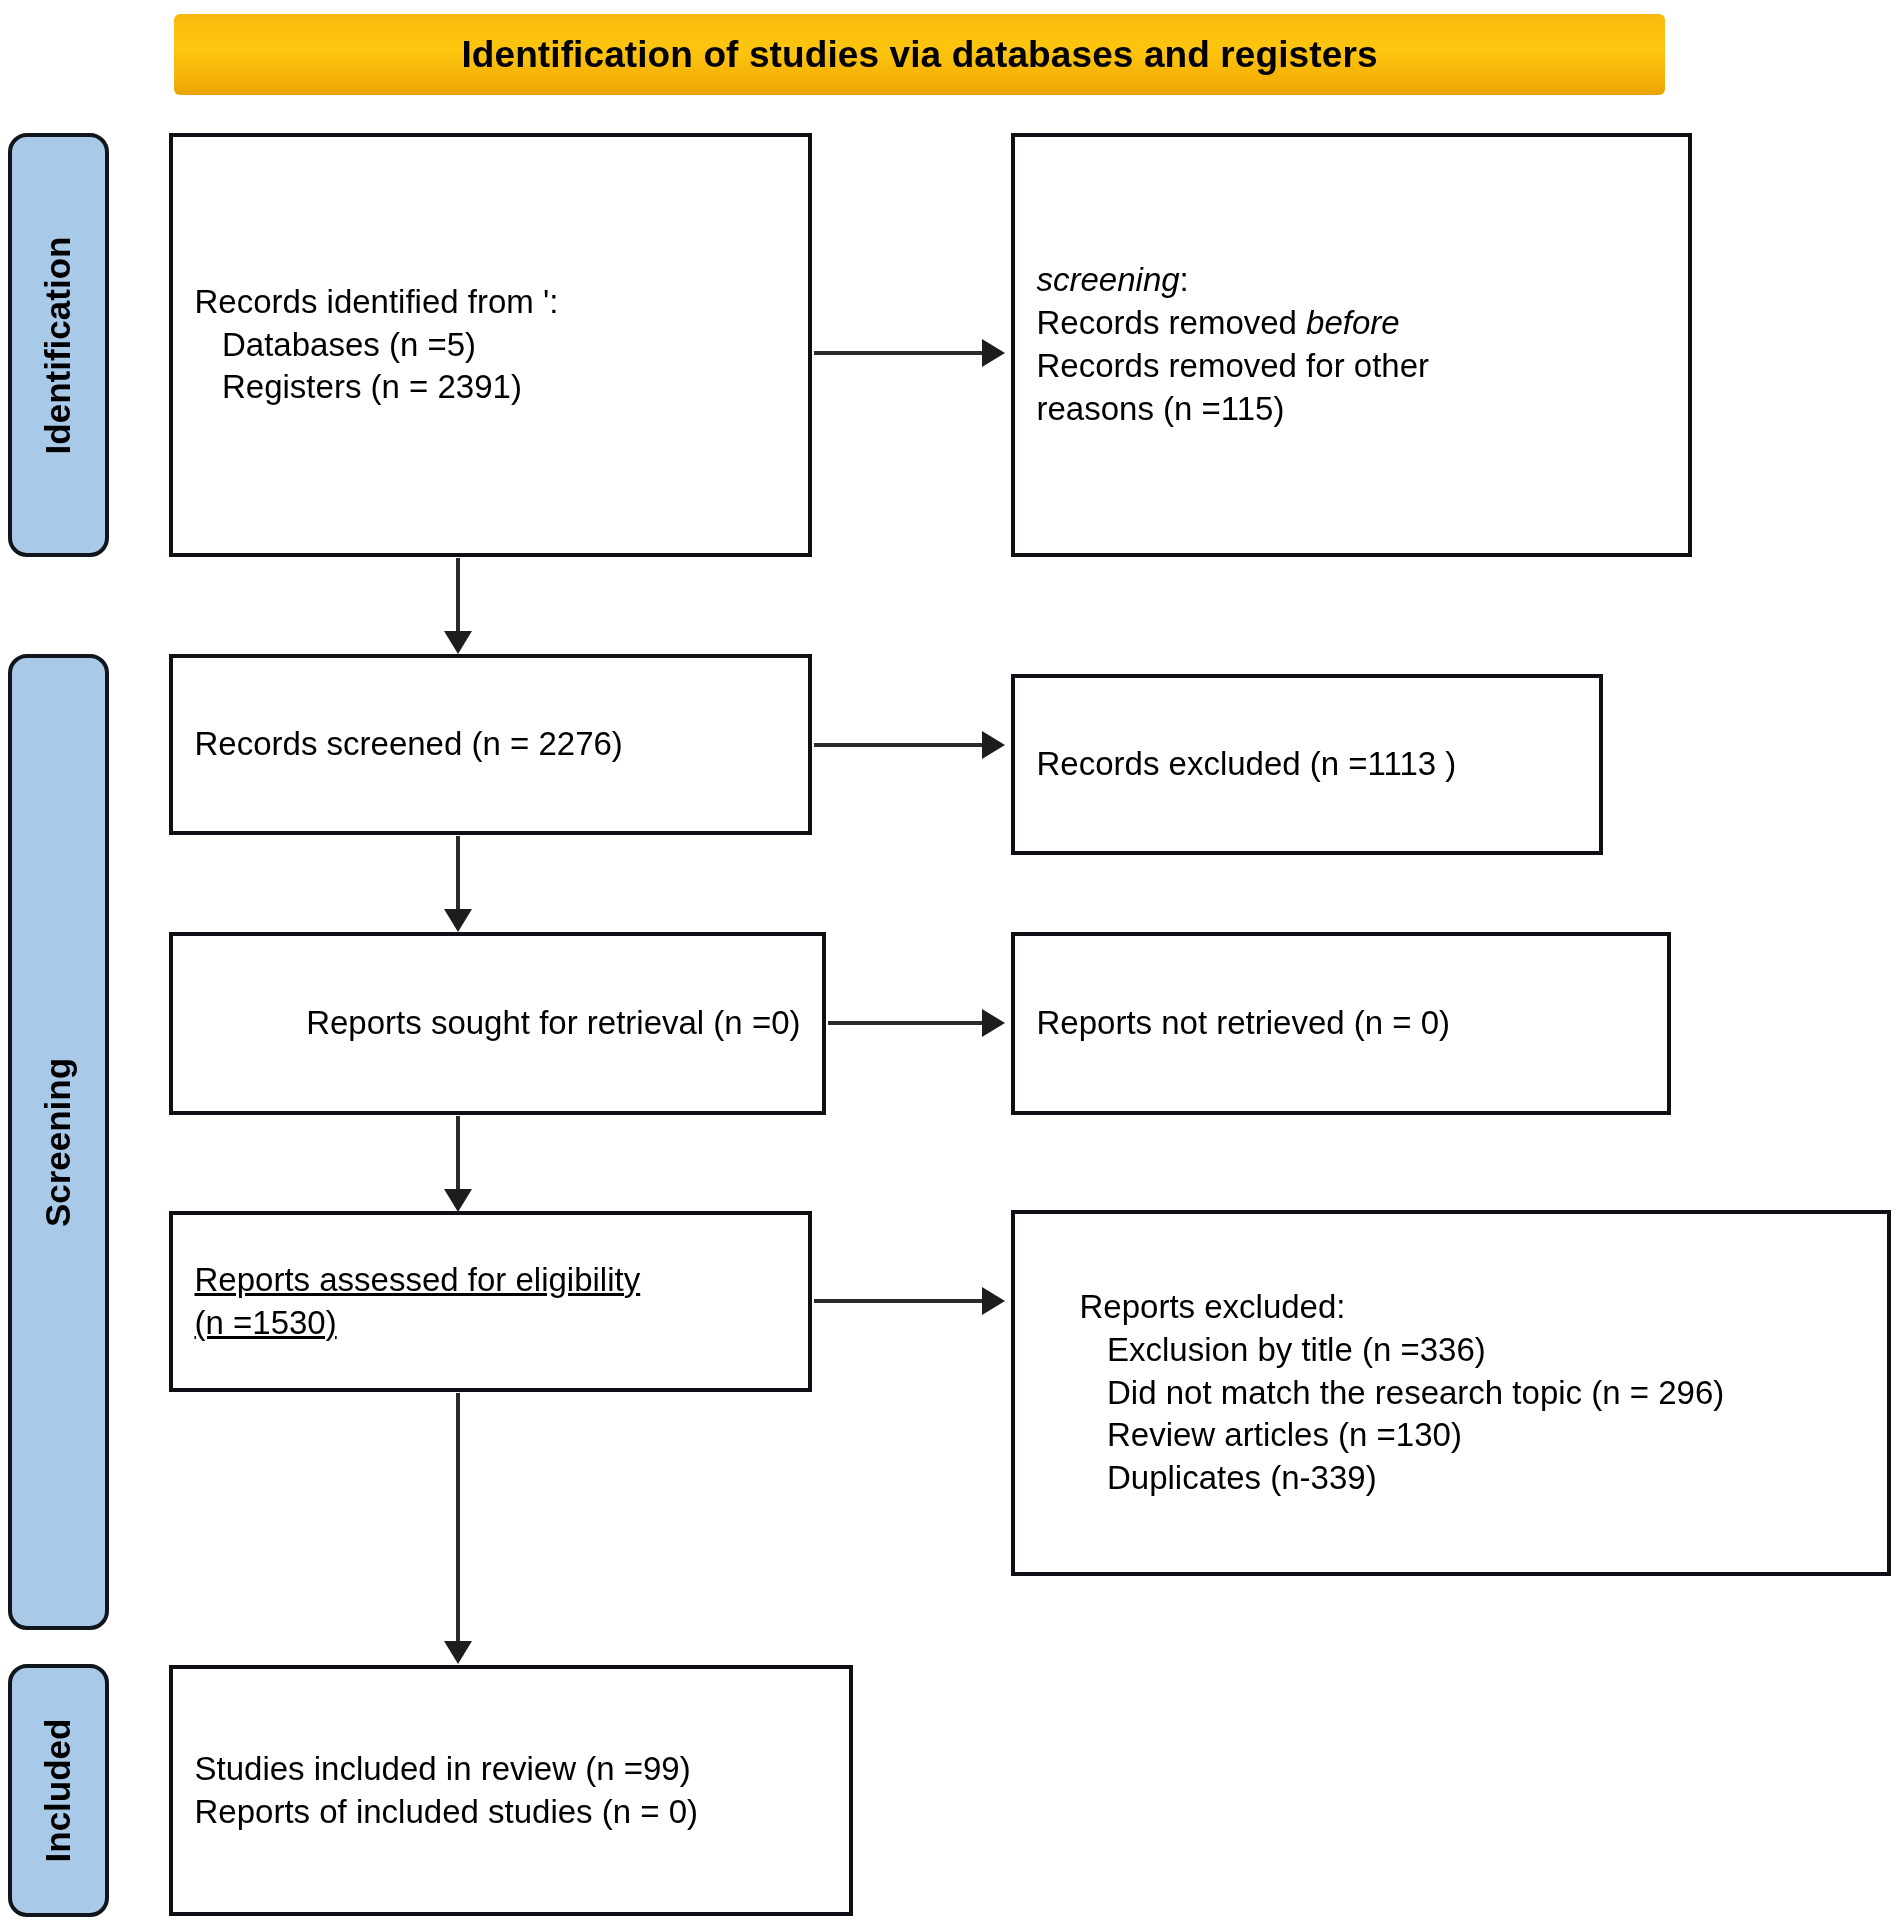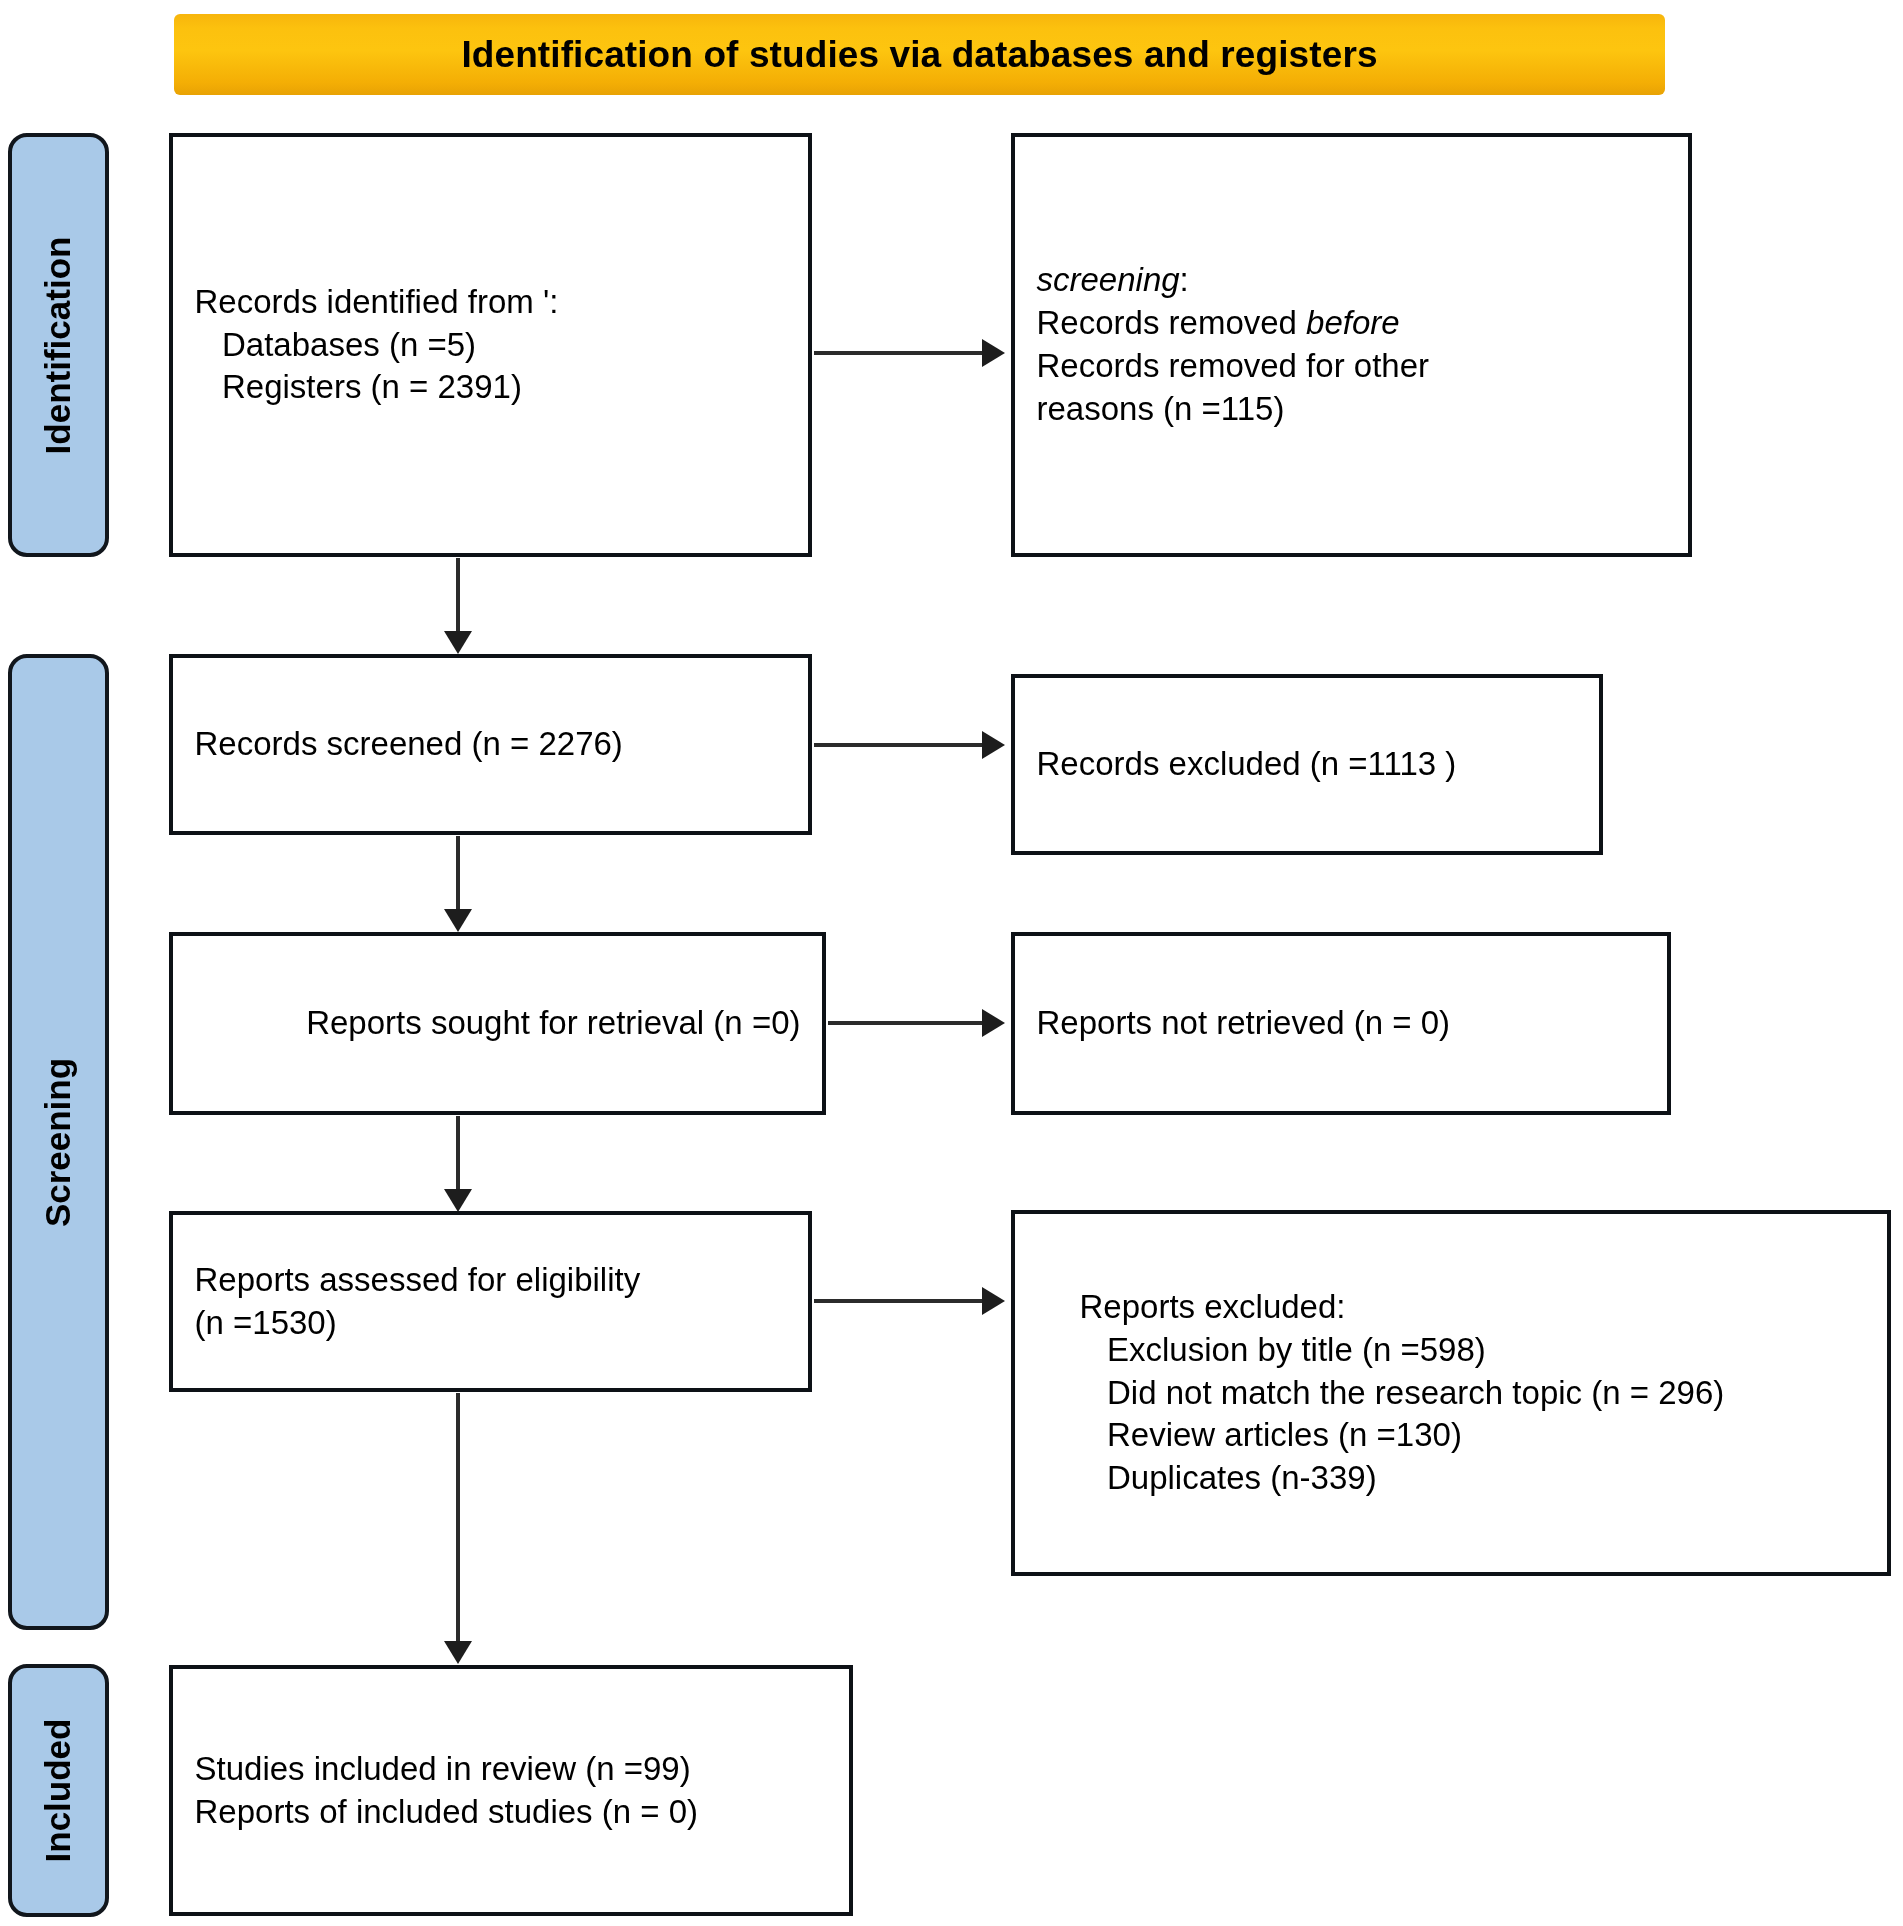--- a/index.html
+++ b/index.html
@@ -81,21 +81,21 @@
     line-height: 1.30;
     padding: 0 21.5px;
     white-space: pre;
   }
   .flow-box .box-text em { font-style: italic; }
 
   
   #box-identified         { left: 169px;  top: 133px;  width: 643px; height: 424px; }
   #box-screened           { left: 169px;  top: 654px; width: 643px; height: 181px; }
   #box-sought             { left: 169px;  top: 932px; width: 657px; height: 183px; text-align: right; }
-  #box-assessed           { left: 169px;  top: 1211px; width: 643px; height: 181px; }
+  #box-assessed           { left: 169px;  top: 1211px; width: 643px; height: 181px; text-decoration: underline; }
   #box-included-studies   { left: 169px;  top: 1665px; width: 684px; height: 251px; }
 
   
   #box-removed-before     { left: 1011px; top: 133px;  width: 681px; height: 424px; }
   #box-records-excluded   { left: 1011px; top: 674px; width: 592px; height: 181px; }
   #box-not-retrieved      { left: 1011px; top: 932px; width: 660px; height: 183px; }
   #box-reports-excluded   { left: 1011px; top: 1210px; width: 880px; height: 366px; padding-left: 43px; }
   .conn-line-v {
     position: absolute;
     width: 3.8px;
@@ -189,21 +189,21 @@
     <div class="box-text">Reports not retrieved (n = 0)</div>
   </div>
 
   <div class="flow-box" id="box-assessed">
     <div class="box-text">Reports assessed for eligibility</div>
     <div class="box-text">(n =1530)</div>
   </div>
 
   <div class="flow-box" id="box-reports-excluded">
     <div class="box-text">Reports excluded:</div>
-    <div class="box-text">   Exclusion by title (n =598)</div>
+    <div class="box-text">   Exclusion by title (n =336)</div>
     <div class="box-text">   Did not match the research topic (n = 296)</div>
     <div class="box-text">   Review articles (n =130)</div>
     <div class="box-text">   Duplicates (n-339)</div>
   </div>
 
   <div class="flow-box" id="box-included-studies">
     <div class="box-text">Studies included in review (n =99)</div>
     <div class="box-text">Reports of included studies (n = 0)</div>
   </div>
 

